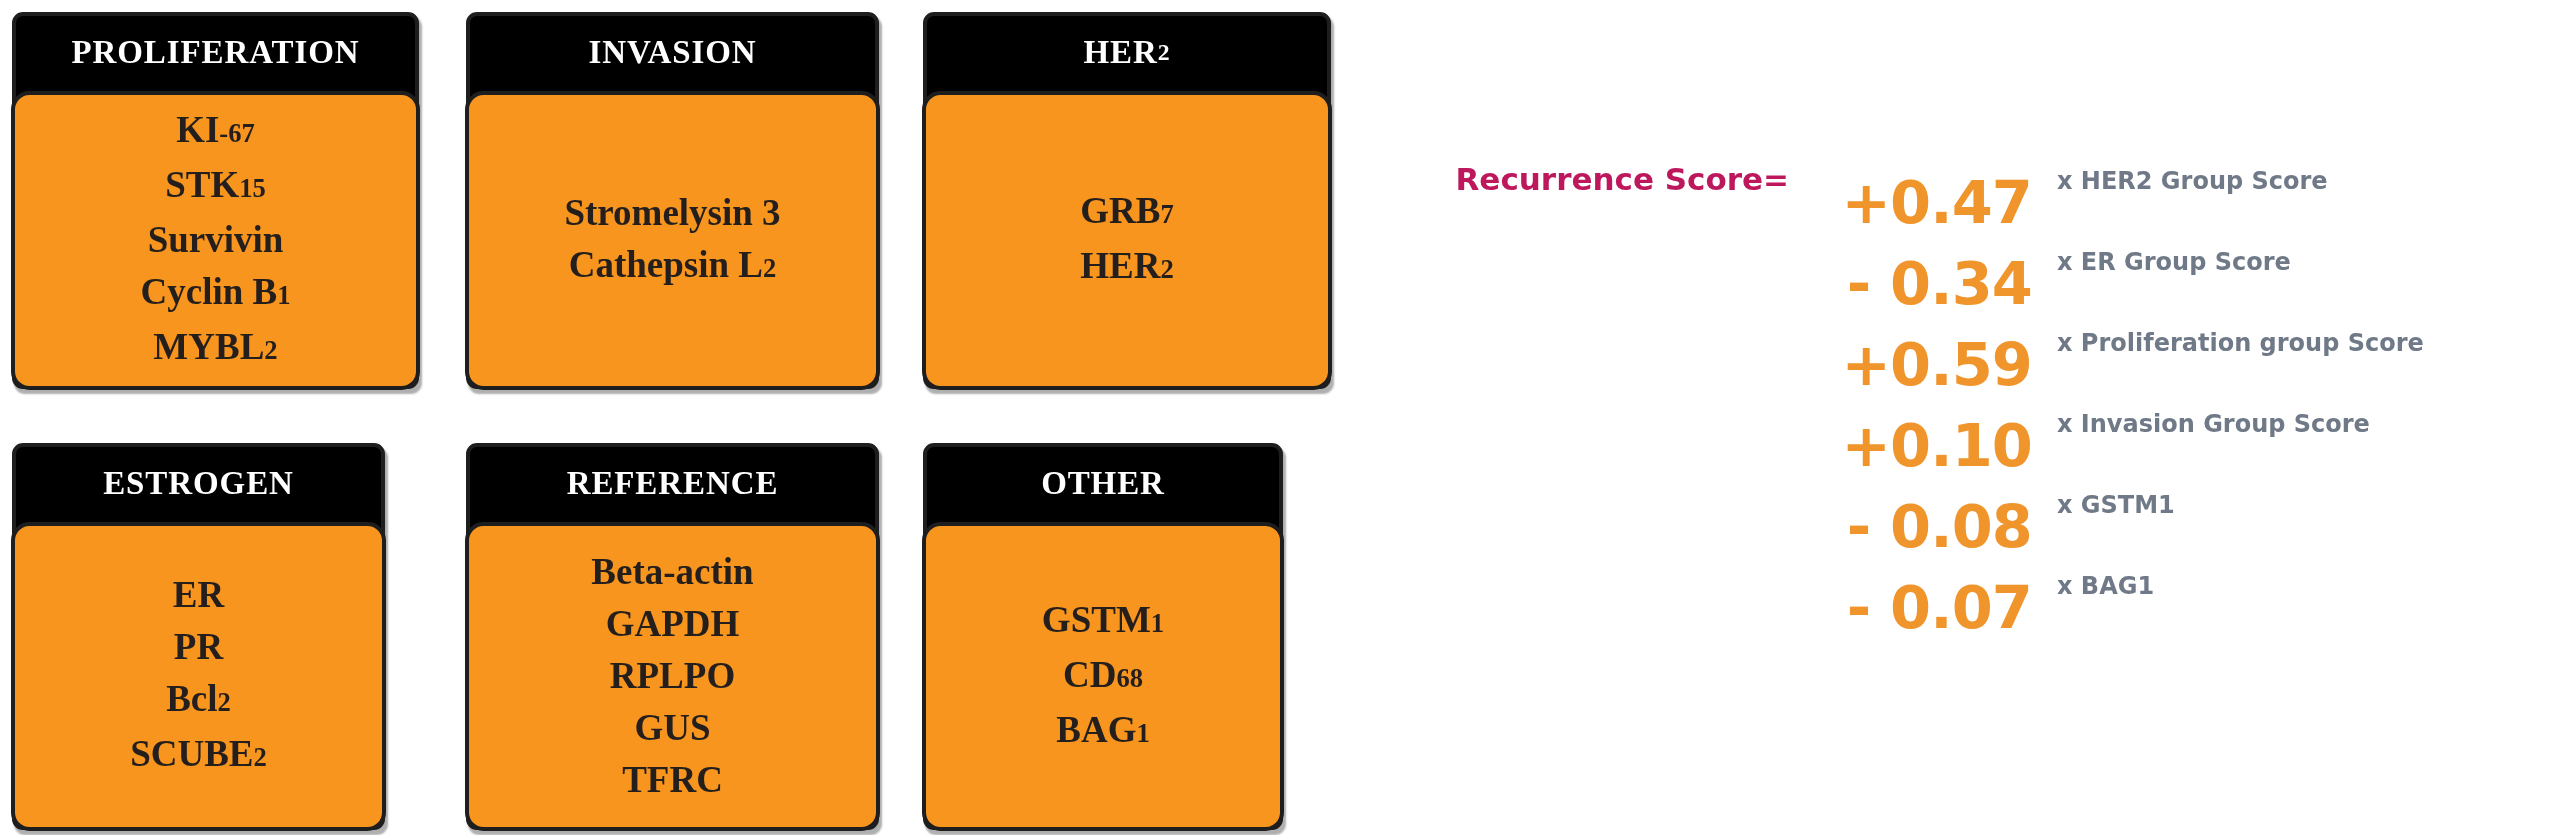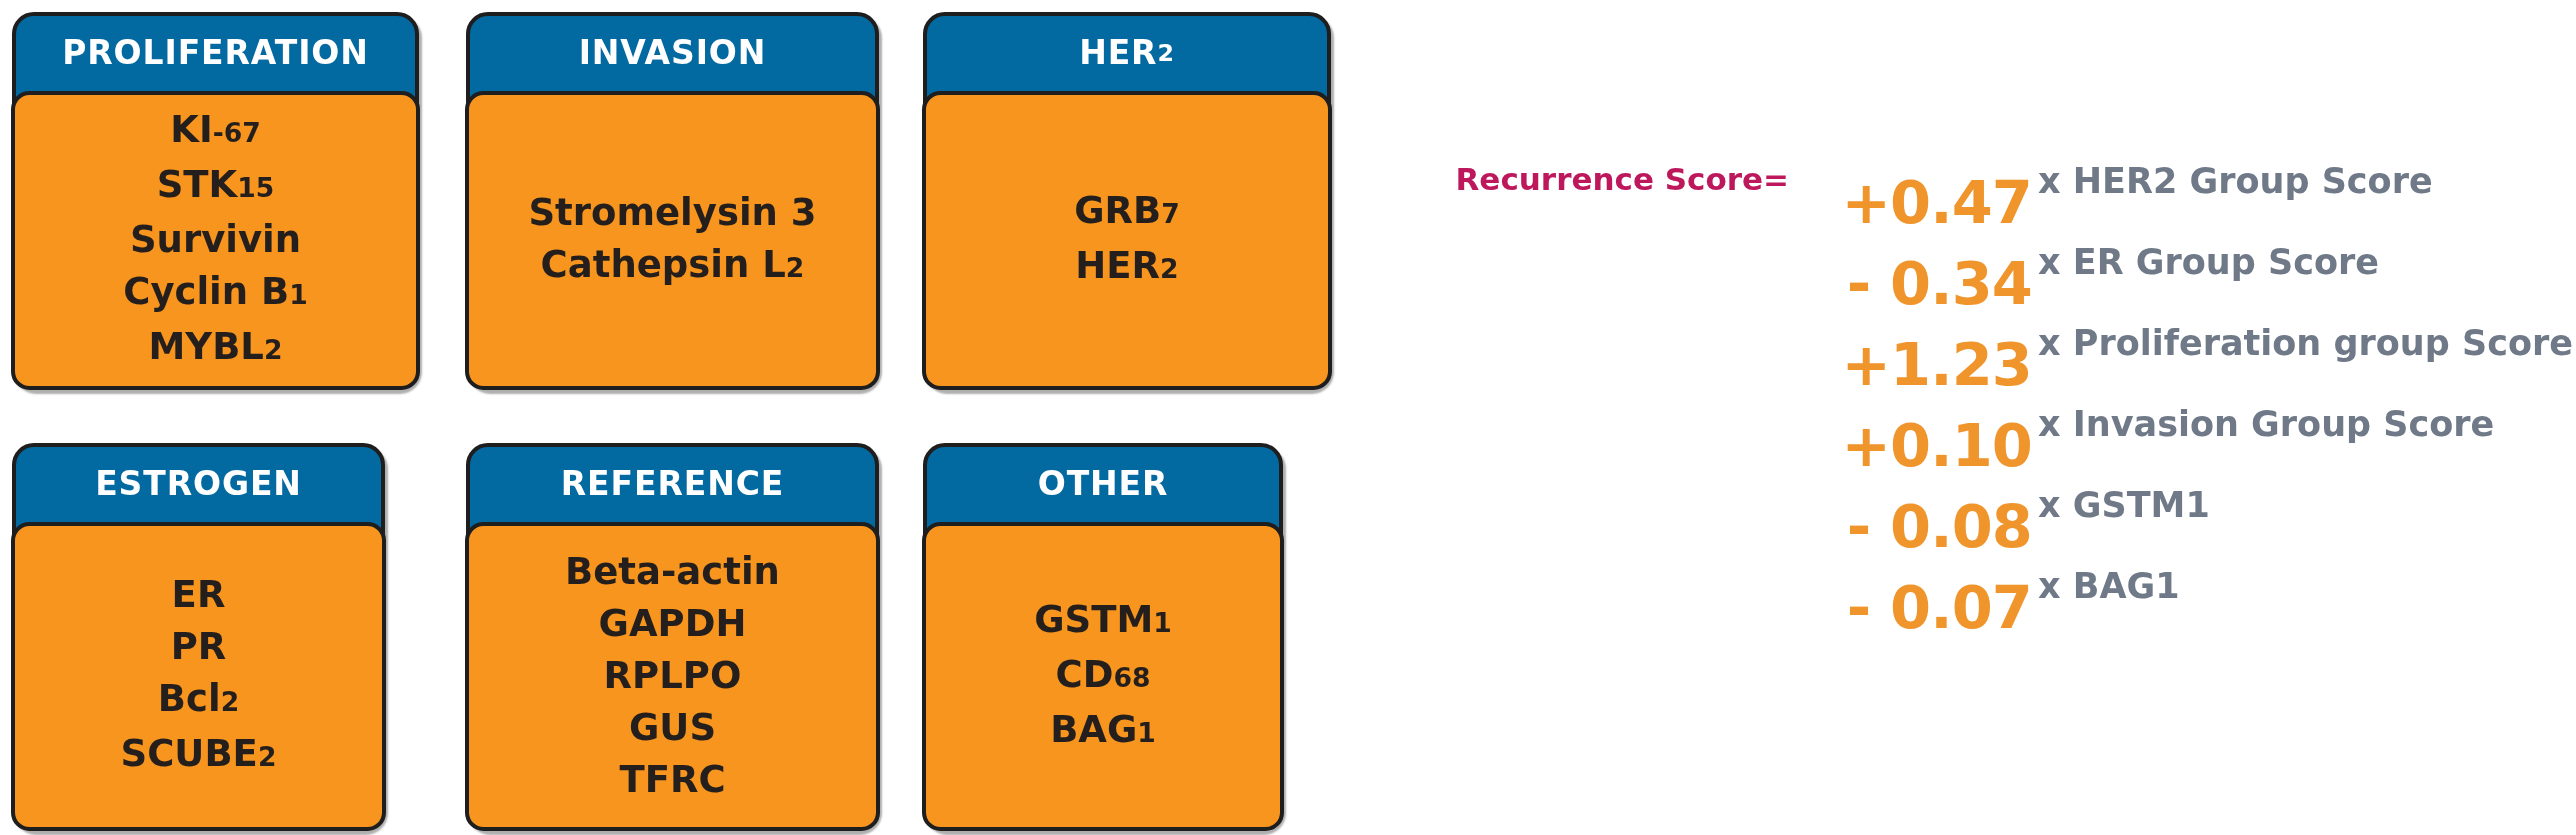--- a/index.html
+++ b/index.html
@@ -13,24 +13,25 @@
     height: 835px;
     background: #ffffff;
     font-family: "DejaVu Sans", "Liberation Sans", sans-serif;
     overflow: hidden;
   }
 
   
   .genebox {
     position: absolute;
     box-sizing: border-box;
-    background: #0369a1;
+    background: #000000;
     border: 4.7px solid #1E1E1E;
-    border-radius: 22px;
+    border-radius: 11px;
     box-shadow: 2.8px 4.7px 1.9px rgba(110,110,110,0.55);
+    font-family: Liberation Serif, serif;
   }
   .genebox-header {
     position: absolute;
     left: 0; right: 0; top: 0;
     height: 73px;
     display: flex;
     align-items: center;
     justify-content: center;
     color: #ffffff;
     font-size: 33px;
@@ -87,22 +88,22 @@
     display: inline-block;
     width: 224px;
     text-align: right;
     font-size: 59px;
     font-weight: bold;
     color: #F0952C;
     letter-spacing: -0.9px;
     margin-top: 44px;
   }
   .coef-label {
-    margin-left: 6px;
-    font-size: 35px;
+    margin-left: 25px;
+    font-size: 24px;
     font-weight: bold;
     color: #6F7987;
   }
 </style>
 </head>
 <body>
 
 <div class="canvas">
 
   <div id="boxes-root">
@@ -177,21 +178,21 @@
   <div class="formula-rows" id="formula-root">
       <div class="formula-row">
     <span class="coef">+0.47</span>
     <span class="coef-label">x HER2 Group Score</span>
   </div>
       <div class="formula-row">
     <span class="coef">- 0.34</span>
     <span class="coef-label">x ER Group Score</span>
   </div>
       <div class="formula-row">
-    <span class="coef">+1.23</span>
+    <span class="coef">+0.59</span>
     <span class="coef-label">x Proliferation group Score</span>
   </div>
       <div class="formula-row">
     <span class="coef">+0.10</span>
     <span class="coef-label">x Invasion Group Score</span>
   </div>
       <div class="formula-row">
     <span class="coef">- 0.08</span>
     <span class="coef-label">x GSTM1</span>
   </div>

